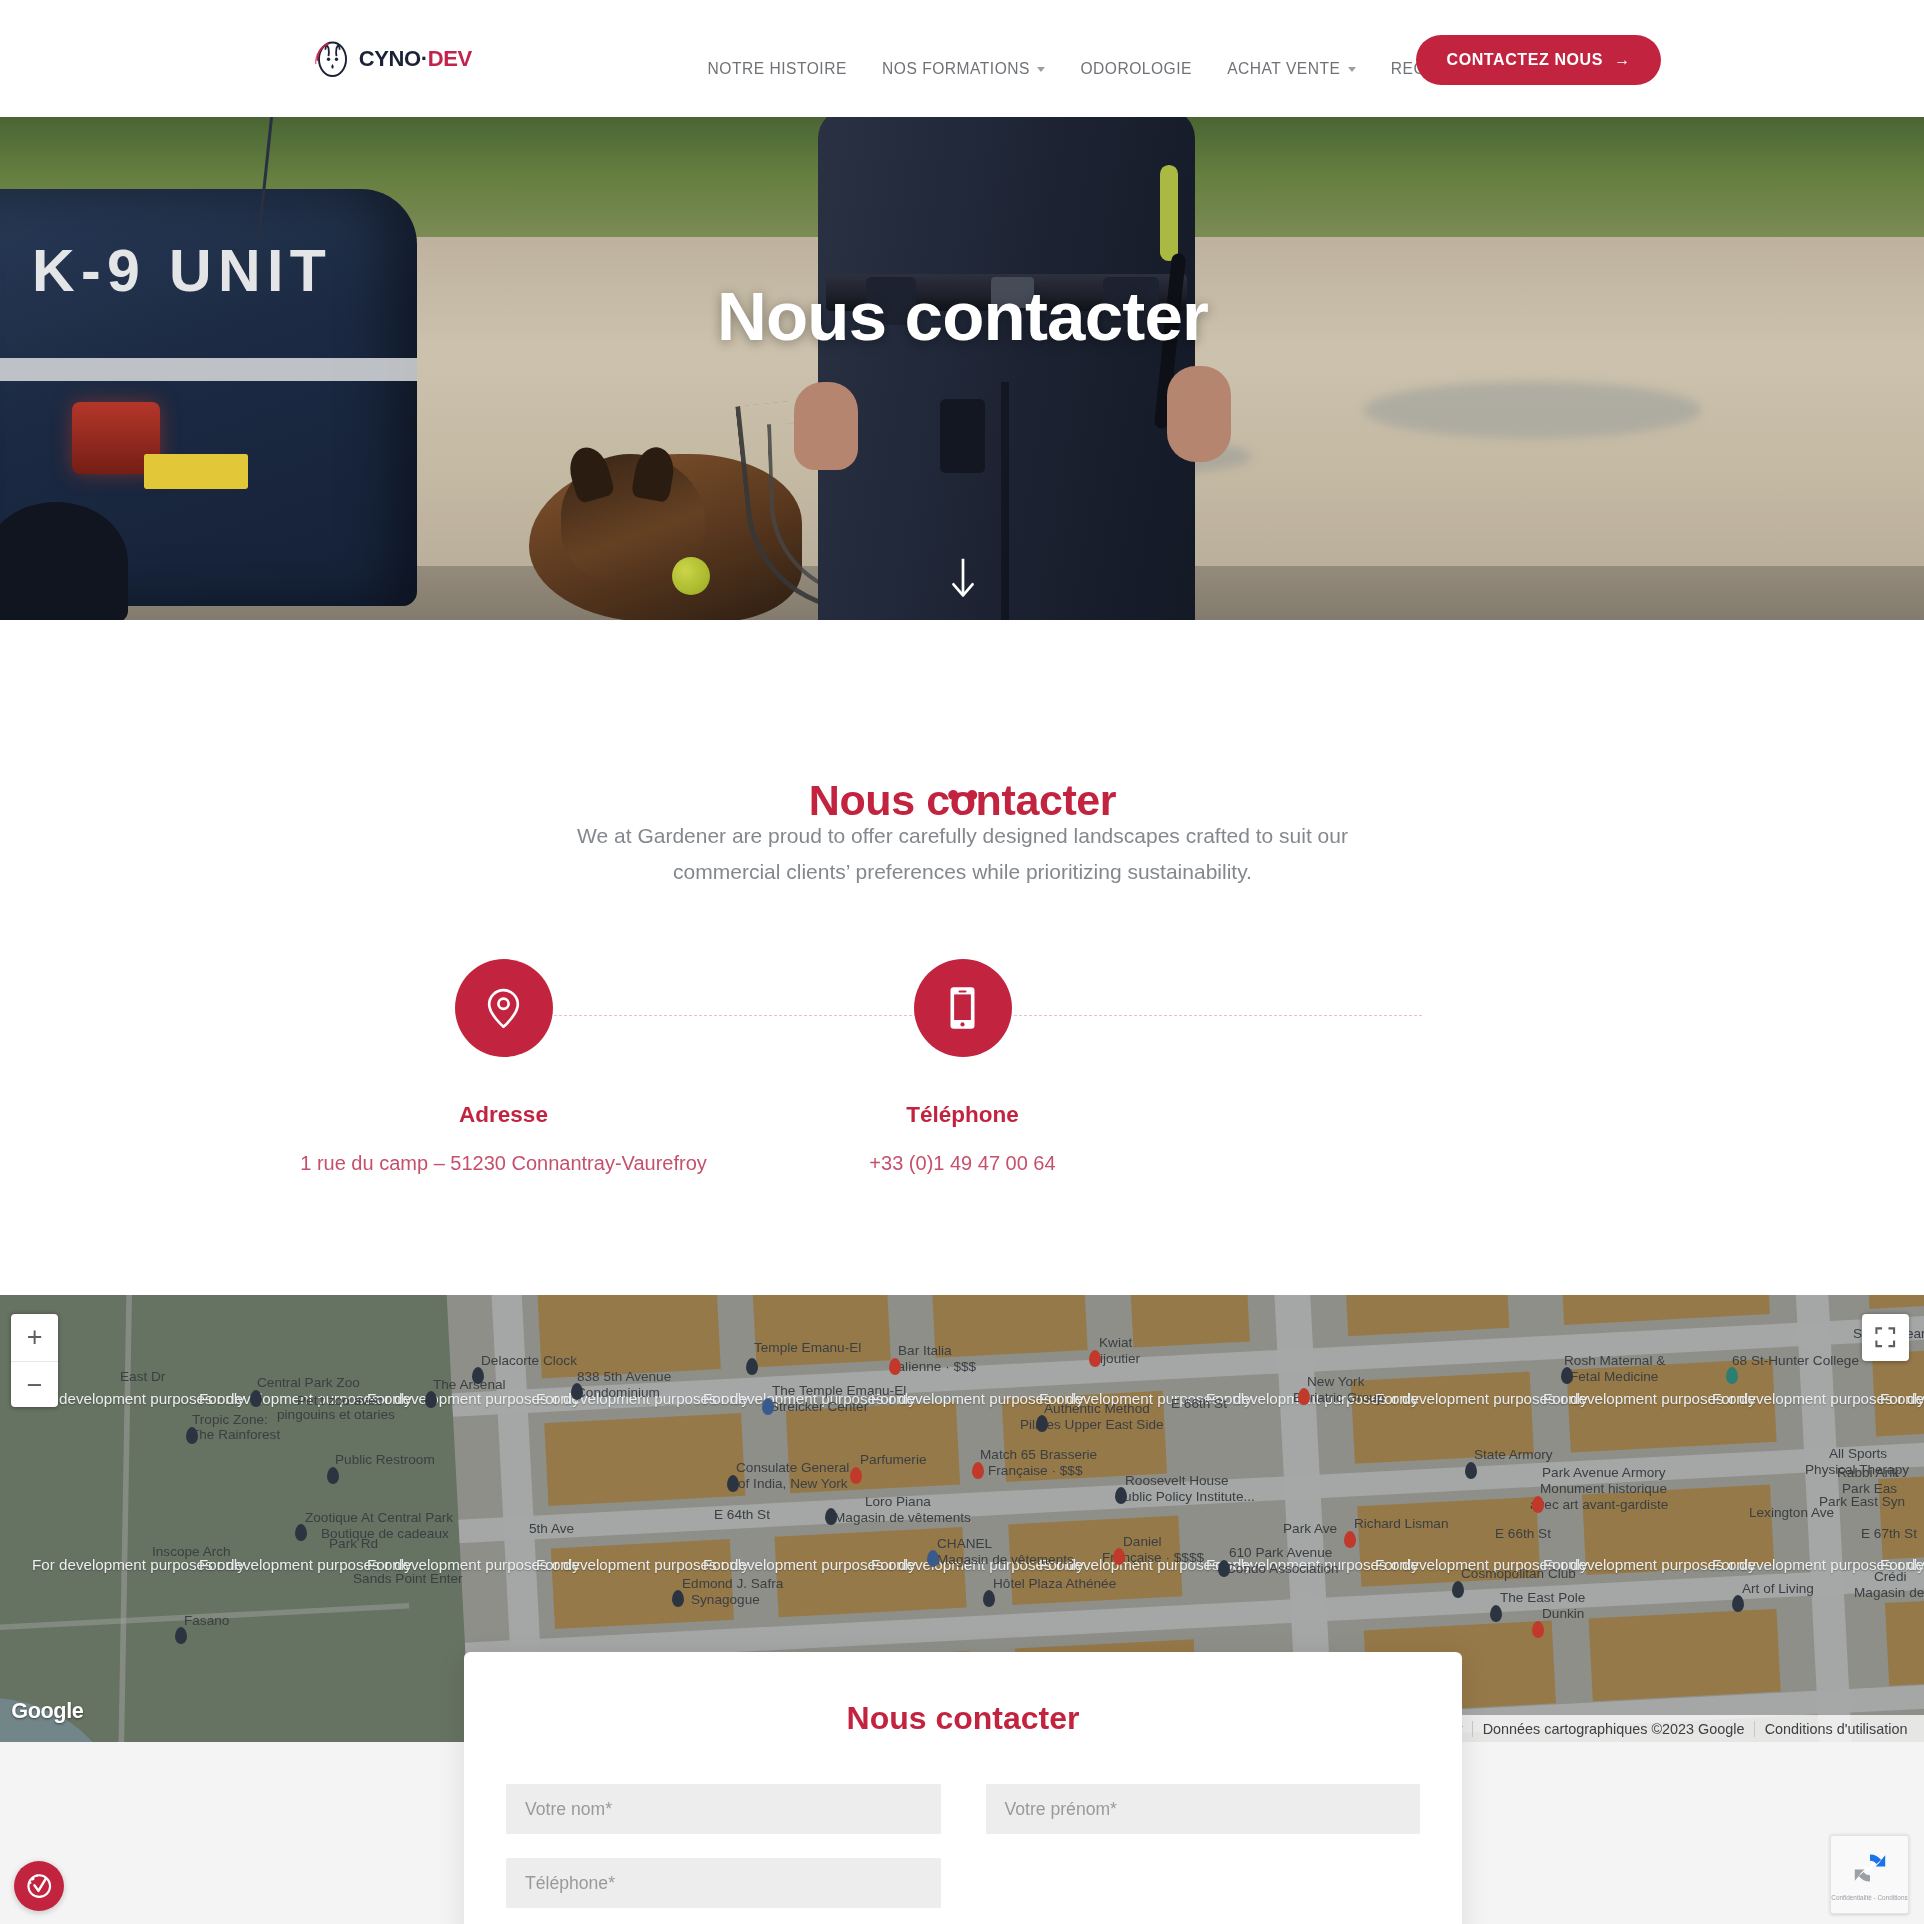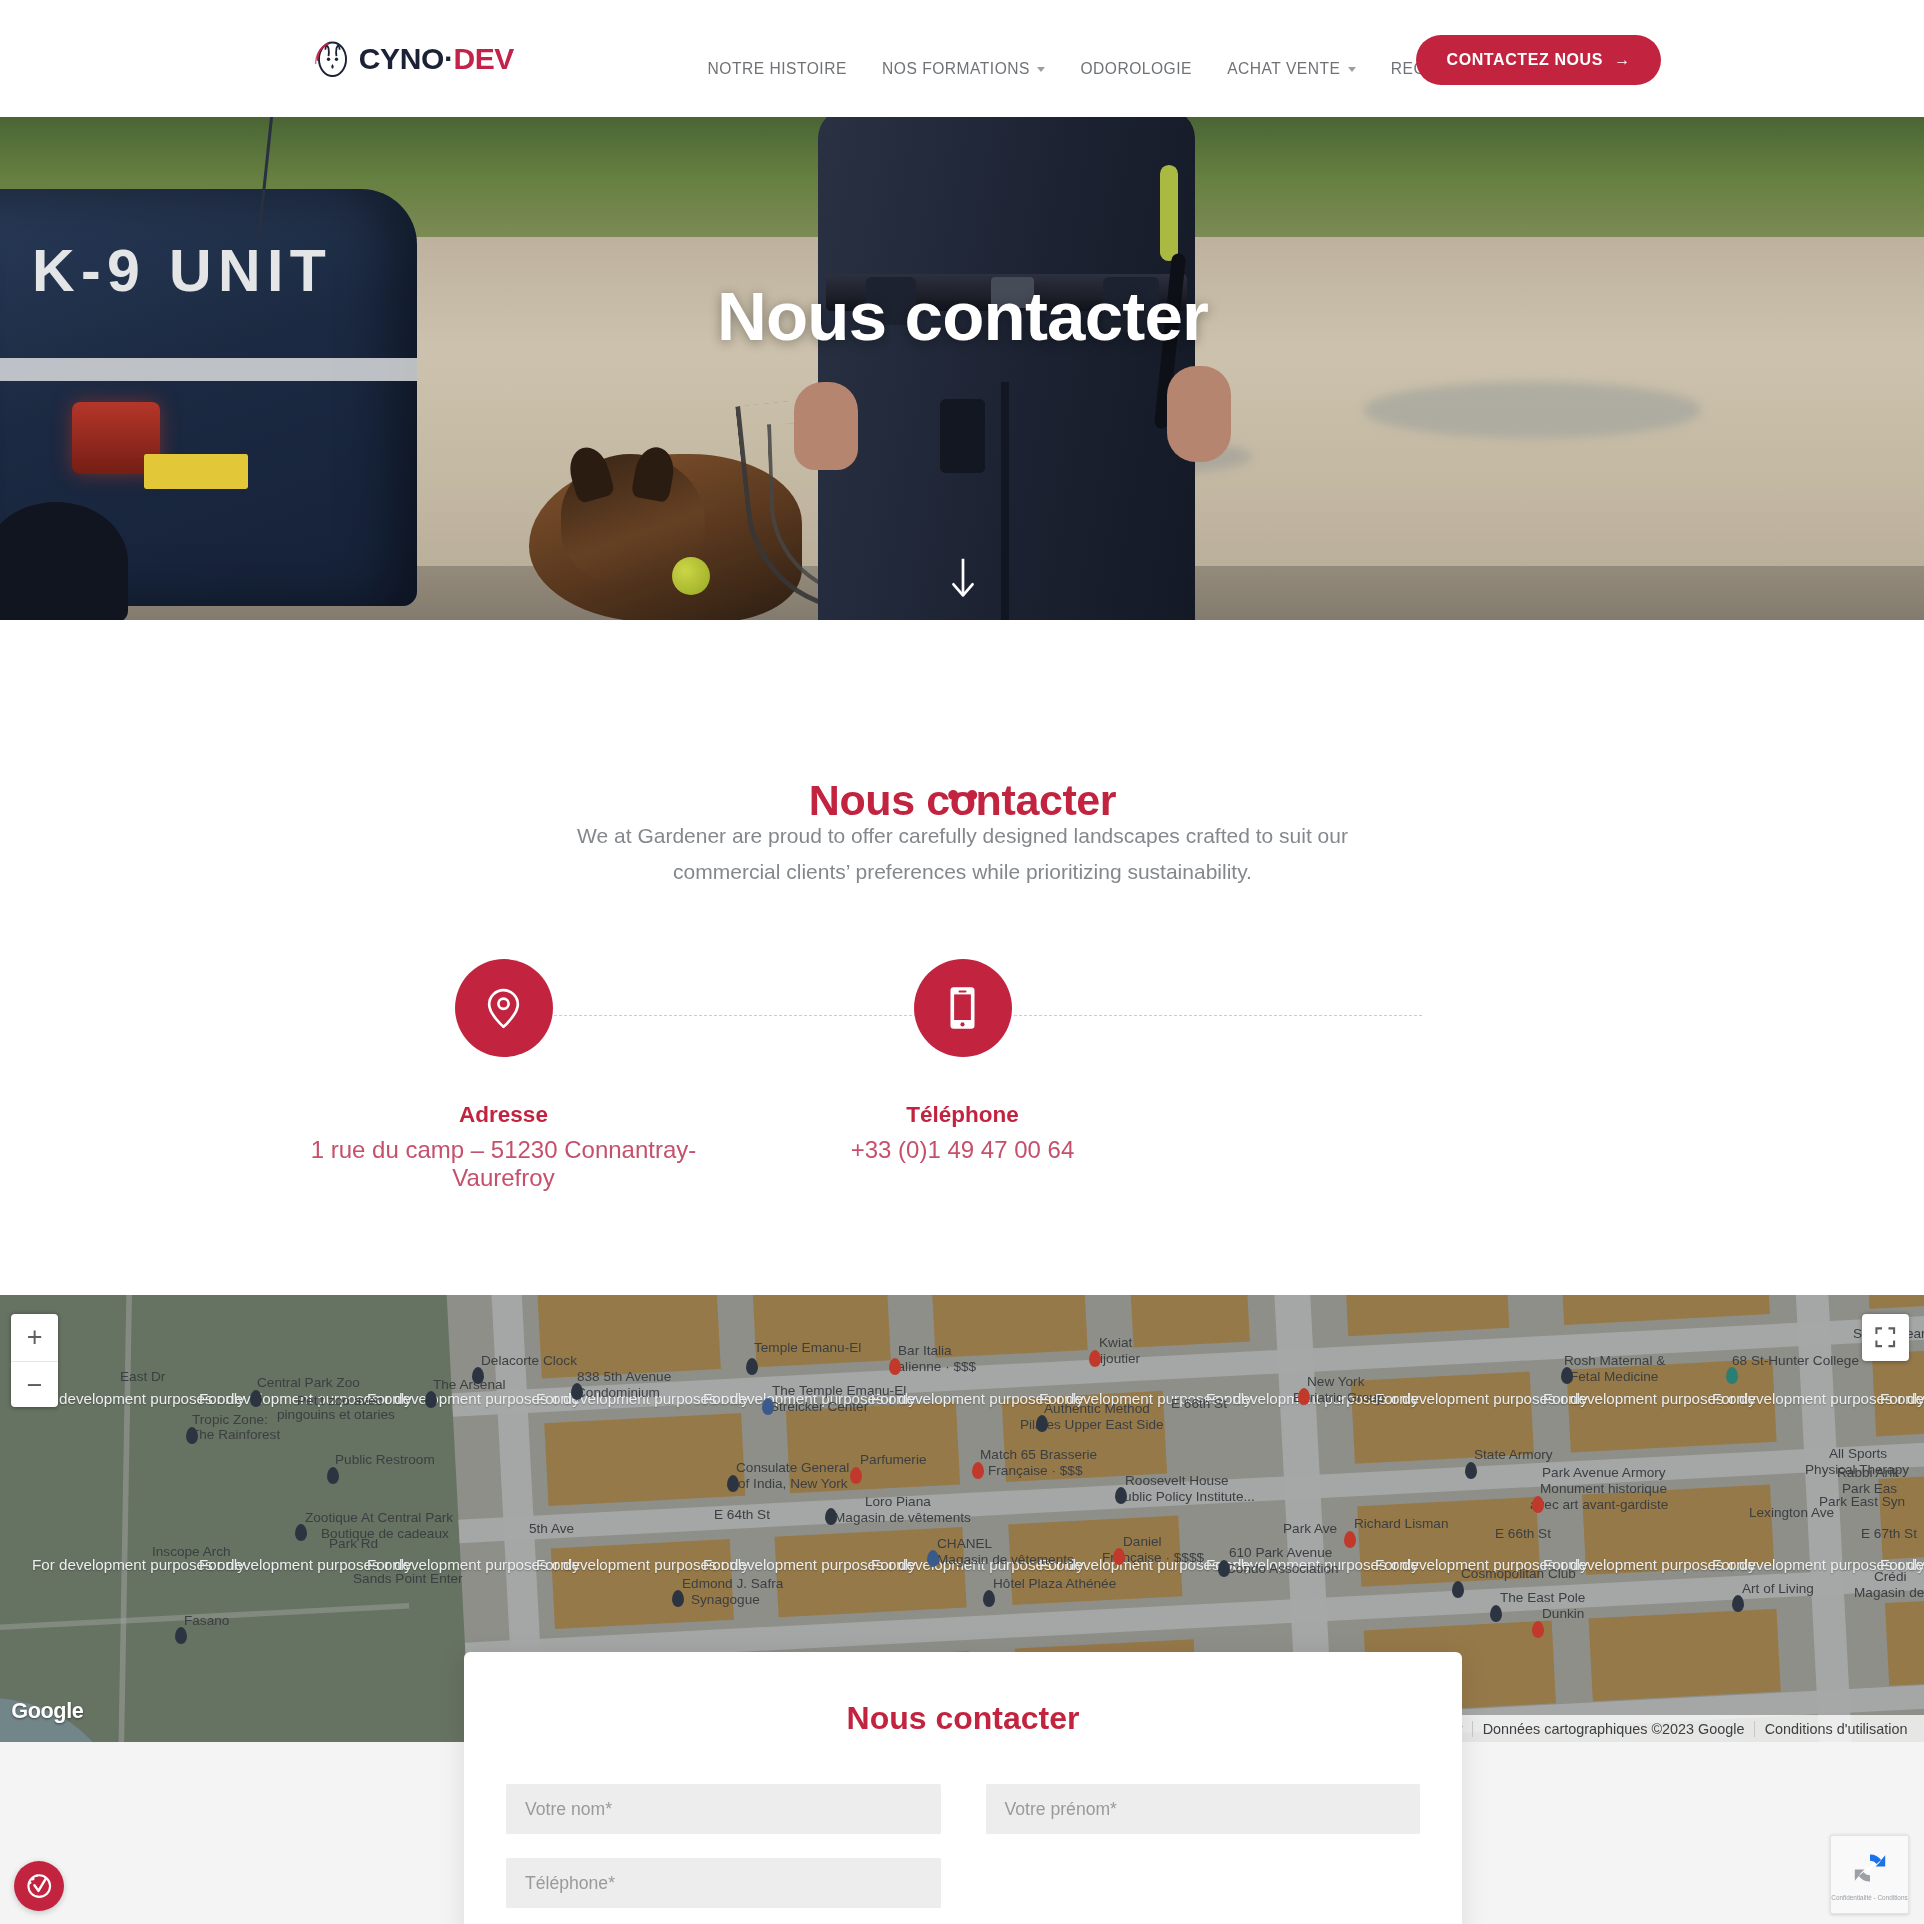--- a/index.html
+++ b/index.html
@@ -15,21 +15,21 @@
   .header {
     position: absolute; top:0; left:0; width:1925px; height:117px;
     background:#ffffff; z-index: 60;
     display:flex; align-items:center;
   }
   .logo-wrap {
     position:absolute; left:311px; top:37px;
     display:flex; align-items:center; gap:4.8px;
   }
   .logo-mark { width:43px; height:43px; position:relative; }
-  .logo-text { font-size:30px; font-weight:800; letter-spacing:-0.4px; line-height:1; }
+  .logo-text { font-size:22px; font-weight:800; letter-spacing:-0.4px; line-height:1; }
   .logo-cyno { color:#1b2236; }
   .logo-dot { color:#1b2236; }
   .logo-dev { color:#c3234a; }
 
   .nav {
     position:absolute; left:690px; top:0; height:117px;
     display:flex; align-items:center; gap:0px;
   }
   .nav-item {
     display:flex; align-items:center; gap:7.2px;
@@ -232,21 +232,21 @@
   .col.c3 { left:1213px; }
   .circle {
     width:98px; height:98px; border-radius:50%; background:#c22440;
     margin:0 auto; display:flex; align-items:center; justify-content:center;
     position:relative; z-index:3;
   }
   .col-label {
     margin-top:45px; font-size:22.5px; font-weight:800; color:#c22440;
   }
   .col-value {
-    margin-top:8px; font-size:24px; color:#c6506b; font-weight:400;
+    margin-top:24px; font-size:20px; color:#c6506b; font-weight:400;
   }
 
   
   .map {
     position:absolute; top:1295px; left:0; width:1925px; height:447px;
     overflow:hidden; background:#5b6b52;
   }
   .map-canvas { position:absolute; inset:0; transform:rotate(-3deg) scale(1.12); }
   .mp-parkbg { position:absolute; left:-48px; top:-32px; width:610px; height:529px;
                background:#93a388; }

